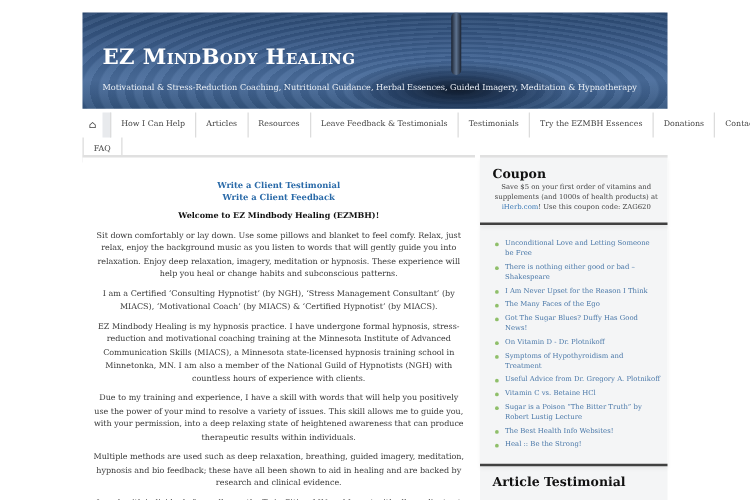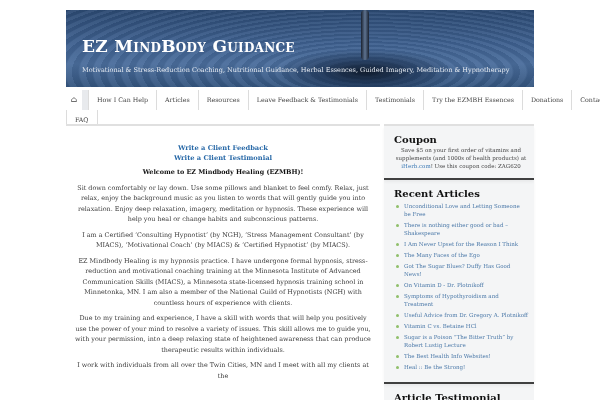--- a/index.html
+++ b/index.html
@@ -67,21 +67,21 @@
   .articles li::before {
     content: ""; position: absolute; left: 2px; top: 3px; width: 3px; height: 3px; border-radius: 50%; background: #8fbf6a;
   }
   .articles li a { color: #4a78a8; text-decoration: none; }
 </style>
 </head>
 <body>
 
 <div class="header">
   <div class="drop"></div>
-  <h1 class="site-title">EZ MindBody Guidance</h1>
+  <h1 class="site-title">EZ MindBody Healing</h1>
   <div class="tagline">Motivational &amp; Stress-Reduction Coaching, Nutritional Guidance, Herbal Essences, Guided Imagery, Meditation &amp; Hypnotherapy</div>
 </div>
 
 <nav class="nav">
   <div class="nav-row">
     <div class="nav-item nav-home">⌂</div>
     <div class="nav-item nav-blank"></div>
     <div class="nav-item">How I Can Help</div>
     <div class="nav-item">Articles</div>
     <div class="nav-item">Resources</div>
@@ -91,44 +91,44 @@
     <div class="nav-item">Donations</div>
     <div class="nav-item" style="border-right:none;">Contact</div>
   </div>
   <div class="nav-row2">
     <div class="nav-item">FAQ</div>
   </div>
 </nav>
 
 <main class="main">
   <div class="center-links">
+    <a>Write a Client Testimonial</a>
     <a>Write a Client Feedback</a>
-    <a>Write a Client Testimonial</a>
   </div>
   <div class="content">
     <p class="welcome">Welcome to EZ Mindbody Healing (EZMBH)!</p>
     <p>Sit down comfortably or lay down. Use some pillows and blanket to feel comfy. Relax, just relax, enjoy the background music as you listen to words that will gently guide you into relaxation. Enjoy deep relaxation, imagery, meditation or hypnosis. These experience will help you heal or change habits and subconscious patterns.</p>
     <p>I am a Certified ‘Consulting Hypnotist’ (by NGH), ‘Stress Management Consultant’ (by MIACS), ‘Motivational Coach’ (by MIACS) &amp; ‘Certified Hypnotist’ (by MIACS).</p>
     <p>EZ Mindbody Healing is my hypnosis practice. I have undergone formal hypnosis, stress-reduction and motivational coaching training at the Minnesota Institute of Advanced Communication Skills (MIACS), a Minnesota state-licensed hypnosis training school in Minnetonka, MN.  I am also a member of the National Guild of Hypnotists (NGH) with countless hours of experience with clients.</p>
     <p>Due to my training and experience, I have a skill with words that will help you positively use the power of your mind to resolve a variety of issues. This skill allows me to guide you, with your permission, into a deep relaxing state of heightened awareness that can produce therapeutic results within individuals.</p>
+    <p>Multiple methods are used such as deep relaxation, breathing, guided imagery, meditation, hypnosis and bio feedback; these have all been shown to aid in healing and are backed by research and clinical evidence.</p>
     <p>
       <span>I work with individuals from all over the Twin Cities, MN and I meet with all my clients at the </span>
     </p>
   </div>
 </main>
 
 <aside class="sidebar">
   <div class="widget">
     <h3>Coupon</h3>
     <div class="coupon-text">
       <span>Save $5 on your first order of vitamins and supplements (and 1000s of health products) at </span><a>iHerb.com</a><span>! Use this coupon code: ZAG620</span>
     </div>
   </div>
   <div class="widget">
-    <h3>Recent Articles</h3>
     <ul class="articles">
       <li><a>Unconditional Love and Letting Someone be Free</a></li>
       <li><a>There is nothing either good or bad – Shakespeare</a></li>
       <li><a>I Am Never Upset for the Reason I Think</a></li>
       <li><a>The Many Faces of the Ego</a></li>
       <li><a>Got The Sugar Blues? Duffy Has Good News!</a></li>
       <li><a>On Vitamin D - Dr. Plotnikoff</a></li>
       <li><a>Symptoms of Hypothyroidism and Treatment</a></li>
       <li><a>Useful Advice from Dr. Gregory A. Plotnikoff</a></li>
       <li><a>Vitamin C vs. Betaine HCl</a></li>

